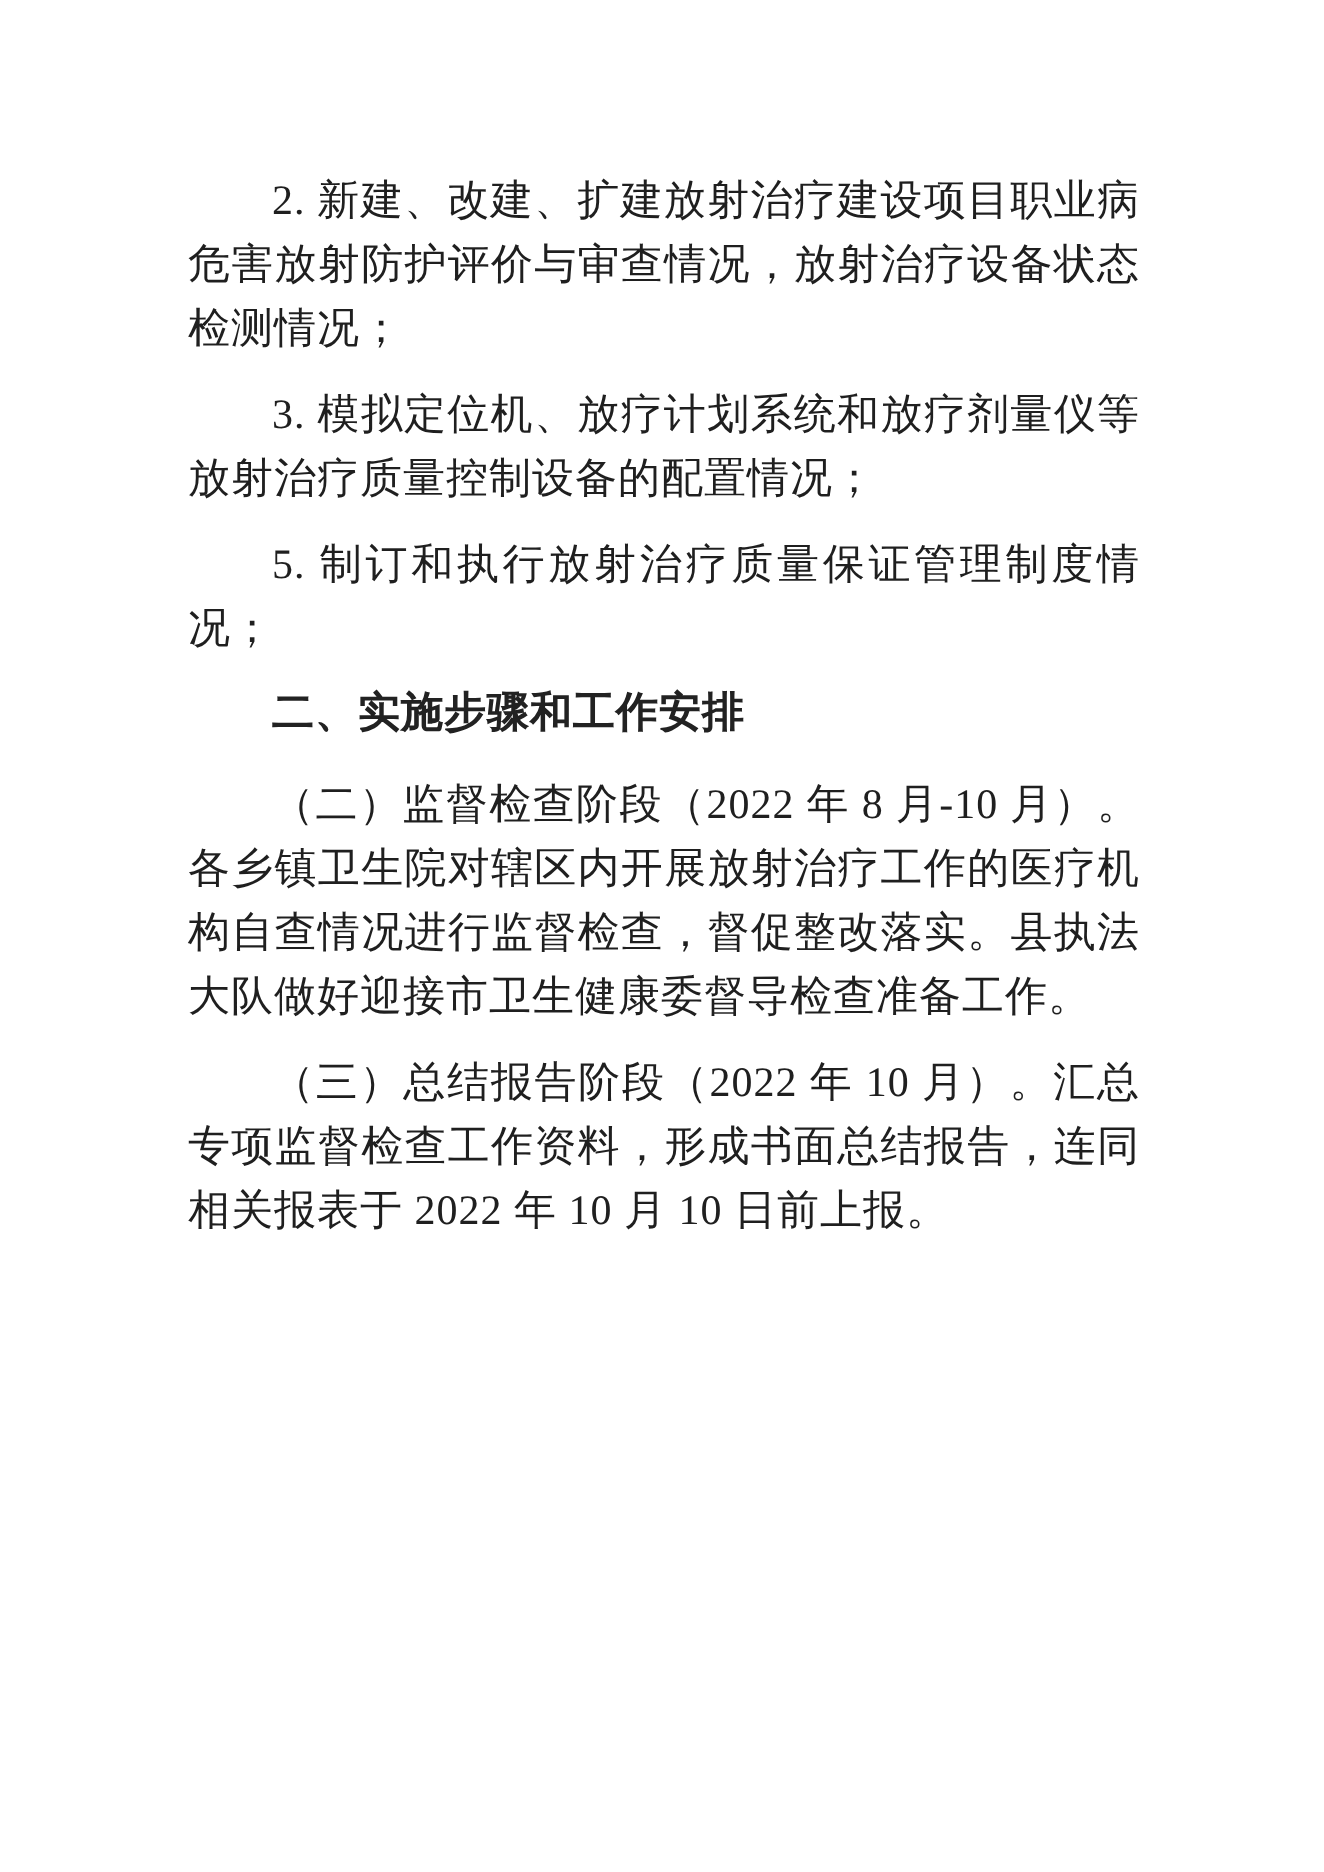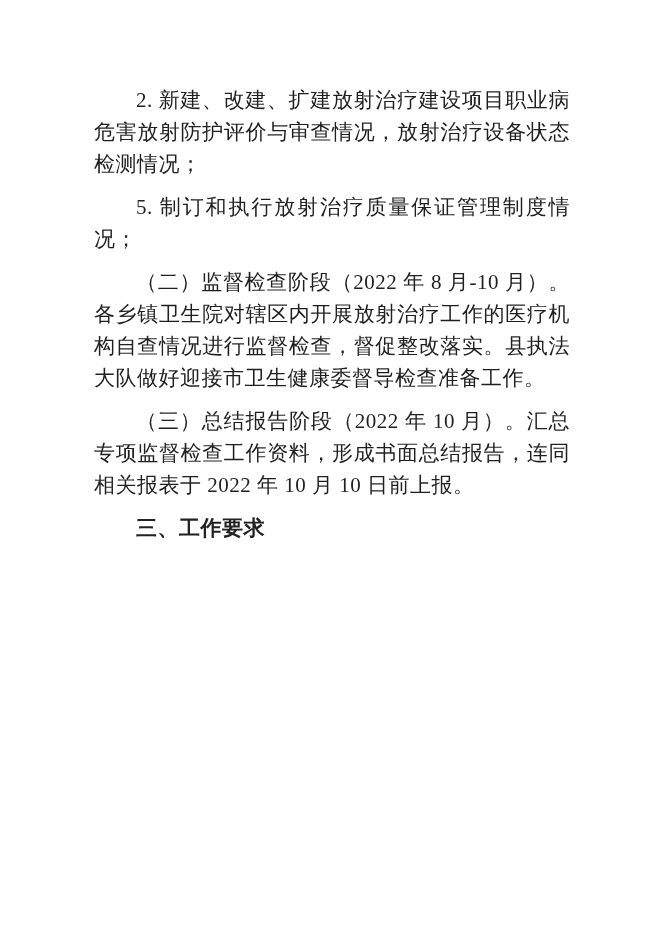--- a/index.html
+++ b/index.html
@@ -37,17 +37,18 @@
     margin: 3px 0 13px 0;
     color: #222222;
     letter-spacing: 0.5px;
   }
 </style>
 </head>
 <body>
 
 <div class="page">
   <p class="para">2. 新建、改建、扩建放射治疗建设项目职业病危害放射防护评价与审查情况，放射治疗设备状态检测情况；</p>
+  <p class="para">3. 模拟定位机、放疗计划系统和放疗剂量仪等放射治疗质量控制设备的配置情况；</p>
   <p class="para">5. 制订和执行放射治疗质量保证管理制度情况；</p>
+  <p class="heading">二、实施步骤和工作安排</p>
   <p class="para">（二）监督检查阶段（2022 年 8 月-10 月）。各乡镇卫生院对辖区内开展放射治疗工作的医疗机构自查情况进行监督检查，督促整改落实。县执法大队做好迎接市卫生健康委督导检查准备工作。</p>
   <p class="para">（三）总结报告阶段（2022 年 10 月）。汇总专项监督检查工作资料，形成书面总结报告，连同相关报表于 2022 年 10 月 10 日前上报。</p>
-  <p class="heading">三、工作要求</p>
 </div>
 
 </body></html>

